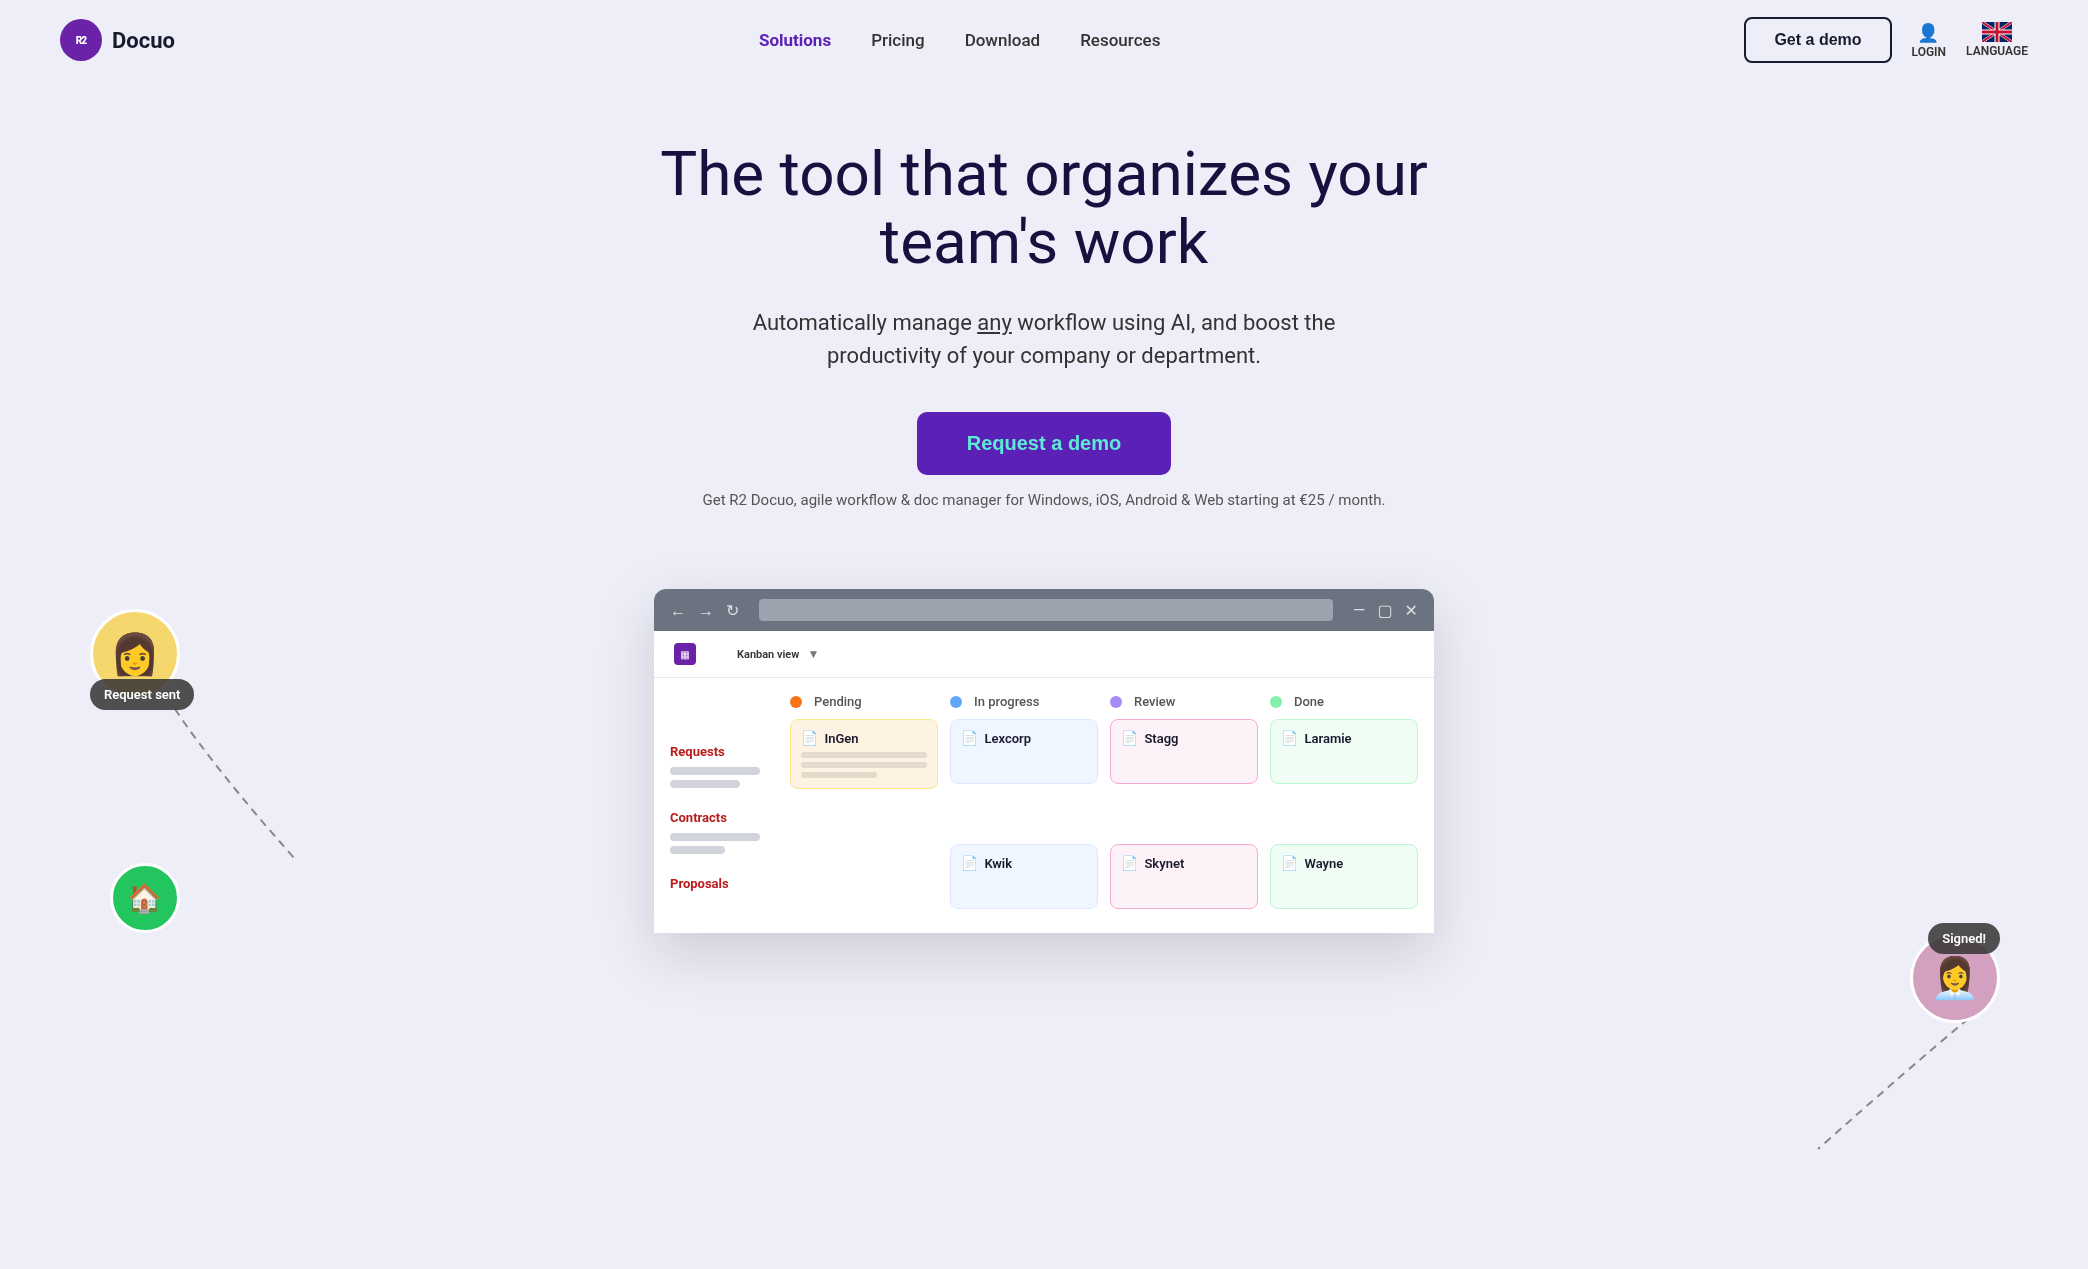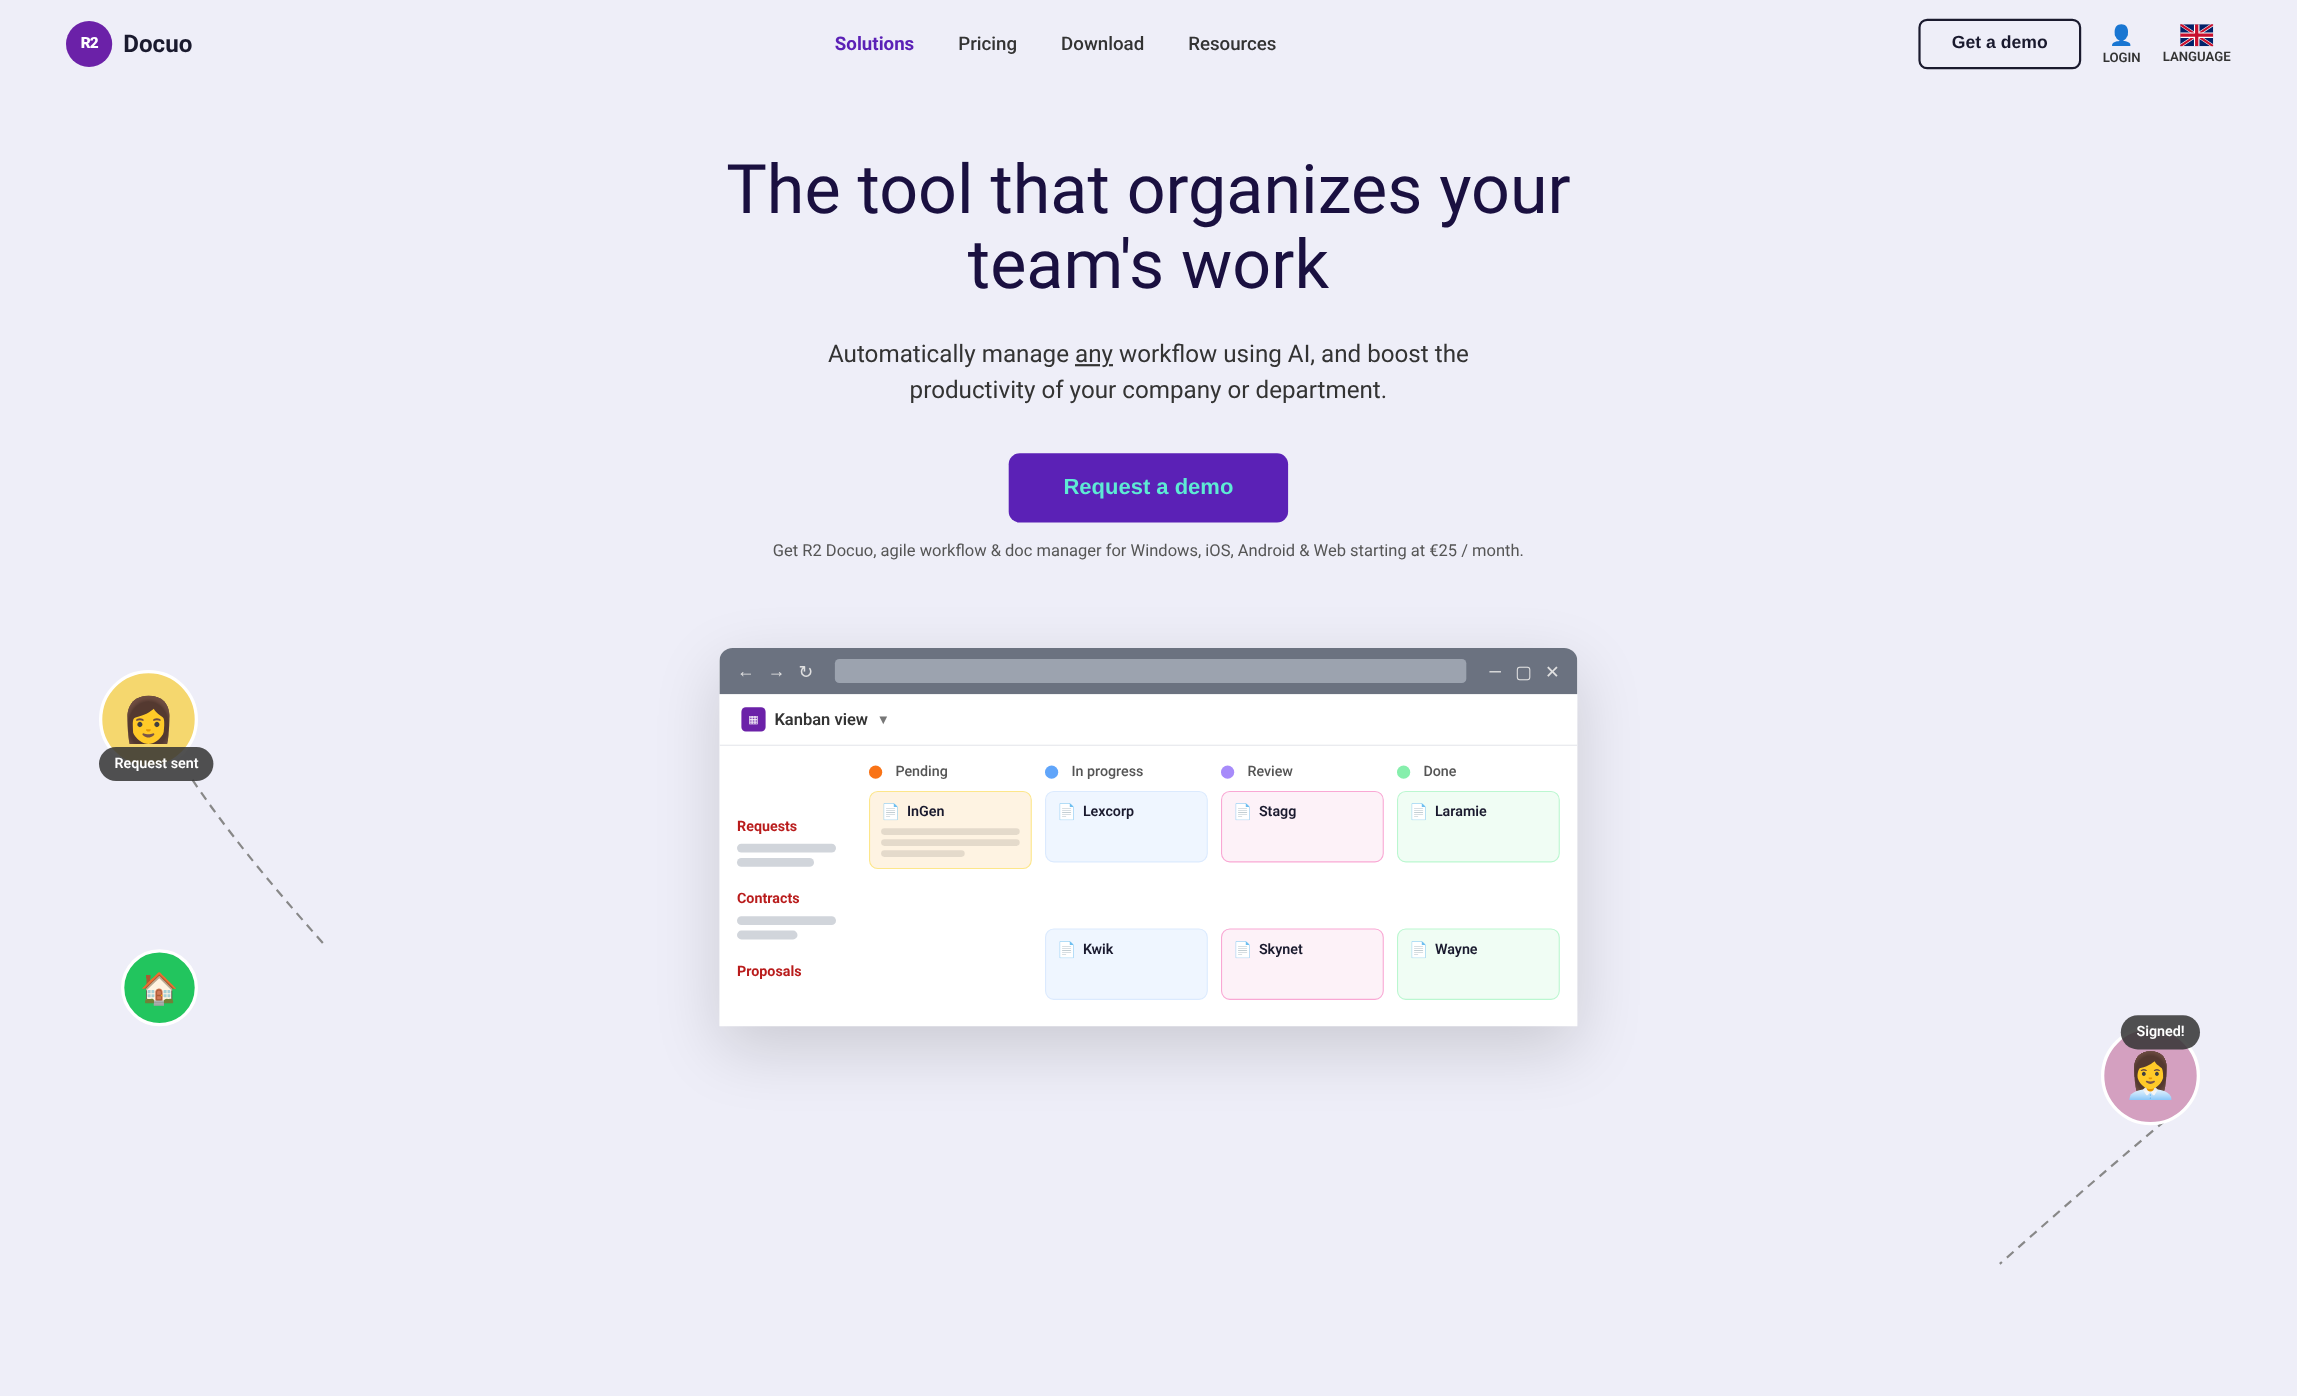--- a/index.html
+++ b/index.html
@@ -33,21 +33,21 @@
     .logo-circle {
       width: 42px;
       height: 42px;
       background: #6b21a8;
       border-radius: 50%;
       display: flex;
       align-items: center;
       justify-content: center;
       color: white;
       font-weight: 900;
-      font-size: 14px;
+      font-size: 10px;
       letter-spacing: -1px;
     }
 
     .logo-text {
       font-size: 22px;
       font-weight: 700;
       color: #1a1a2e;
     }
 
     .nav-links {
@@ -222,23 +222,24 @@
       background: #6b21a8;
       border-radius: 4px;
       display: flex;
       align-items: center;
       justify-content: center;
       color: white;
       font-size: 10px;
     }
 
     .kanban-title {
-      font-size: 15px;
+      font-size: 11px;
       font-weight: 600;
       color: #333;
+      margin-left: 33px;
     }
 
     .kanban-body {
       display: flex;
       padding: 16px;
       gap: 0;
     }
 
     
     .kanban-labels {

